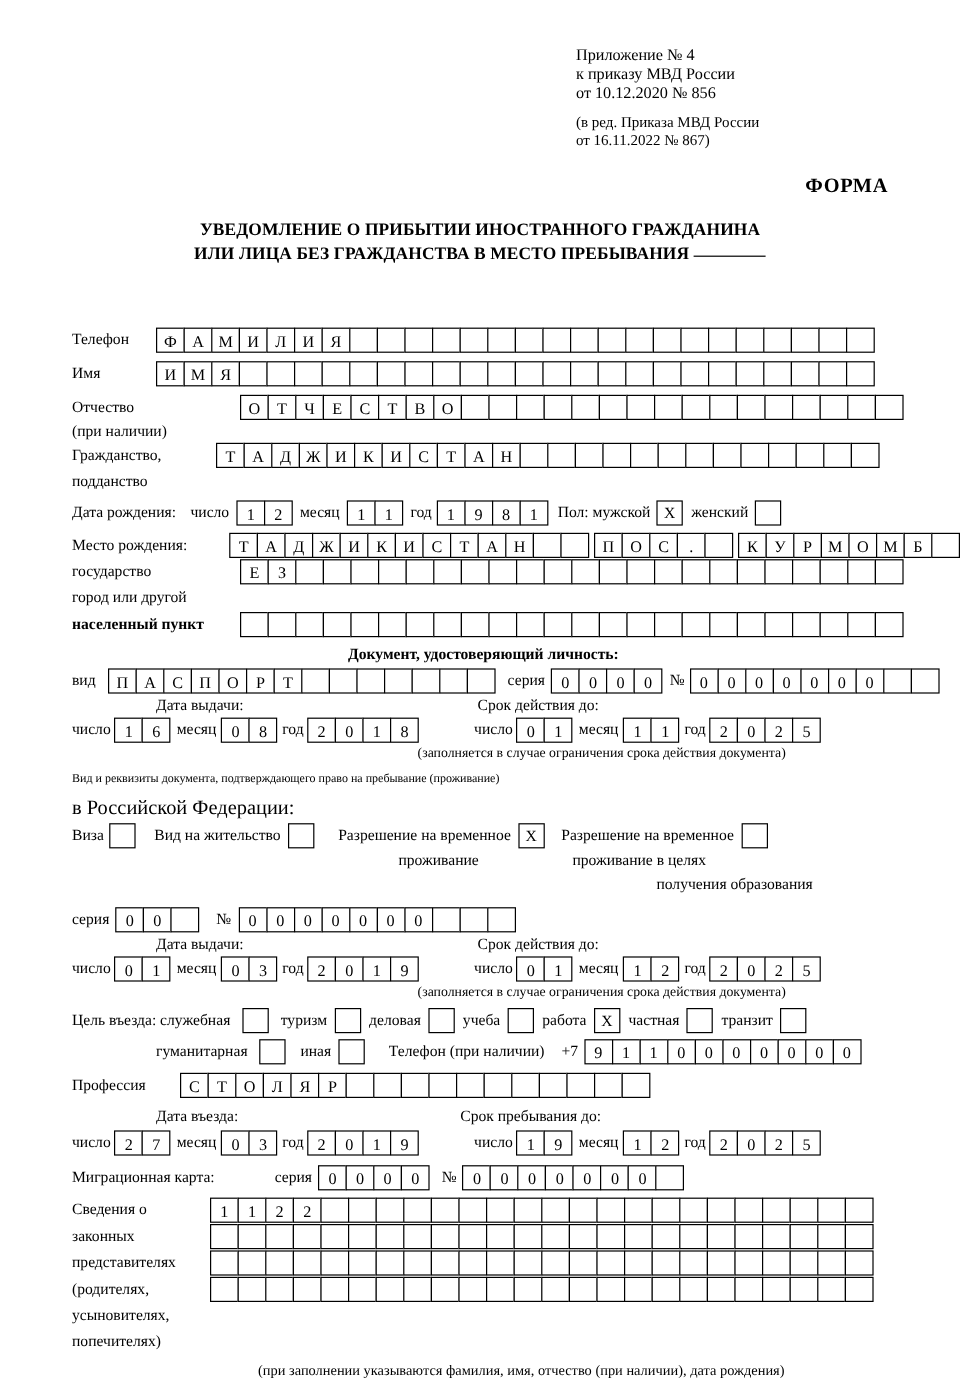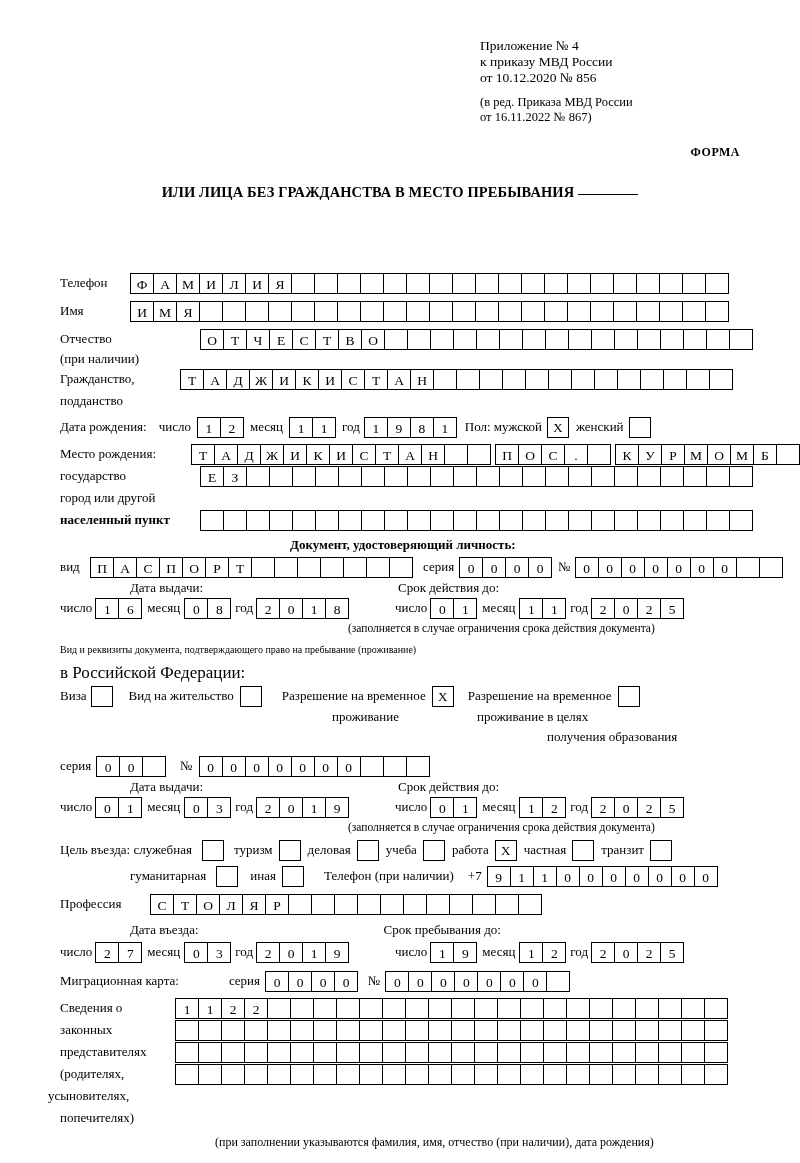--- a/index.html
+++ b/index.html
@@ -34,21 +34,21 @@
   .header-block .small {
     font-size: 12.5px;
     margin-top: 9px;
     line-height: 15px;
   }
   .forma {
     position: absolute;
     right: 60px;
     top: 145px;
     font-weight: bold;
-    font-size: 12px;
+    font-size: 17px;
     letter-spacing: 0.5px;
   }
   .title {
     position: absolute;
     left: 0;
     right: 0;
     top: 182px;
     text-align: center;
     font-weight: bold;
     font-size: 14.5px;
@@ -129,20 +129,21 @@
     <div>Приложение № 4</div>
     <div>к приказу МВД России</div>
     <div>от 10.12.2020 № 856</div>
     <div class="small">(в ред. Приказа МВД России</div>
     <div class="small" style="margin-top:0">от 16.11.2022 № 867)</div>
   </div>
 
   <div class="forma">ФОРМА</div>
 
   <div class="title">
+    <div>УВЕДОМЛЕНИЕ О ПРИБЫТИИ ИНОСТРАННОГО ГРАЖДАНИНА</div>
     <div>
       <span>ИЛИ ЛИЦА БЕЗ ГРАЖДАНСТВА В МЕСТО ПРЕБЫВАНИЯ</span><span class="underline-gap"></span>
     </div>
   </div>
 
 
   <div class="content">
 
     <div class="row" style="margin-bottom:6px;">
       <div class="lbl" style="width:70px; margin-left:60px;">Телефон</div>
@@ -811,21 +812,21 @@
           <div class="cell"></div>
           <div class="cell"></div>
           <div class="cell"></div>
           <div class="cell"></div>
           <div class="cell"></div>
           <div class="cell"></div>
           <div class="cell"></div>
         </div>
     </div>
     <div class="row">
-      <div class="lbl" style="width:115px; margin-left:48px;">усыновителях,</div>
+      <div class="lbl" style="width:115px; margin-left:60px;">усыновителях,</div>
     </div>
     <div class="row">
       <div class="lbl" style="width:115px; margin-left:60px;">попечителях)</div>
     </div>
 
     <div class="row" style="margin-top:2px;">
       <div class="lbl" style="margin-left:215px; font-size:12px;">(при заполнении указываются фамилия, имя, отчество (при наличии), дата рождения)</div>
     </div>
 
   </div>

